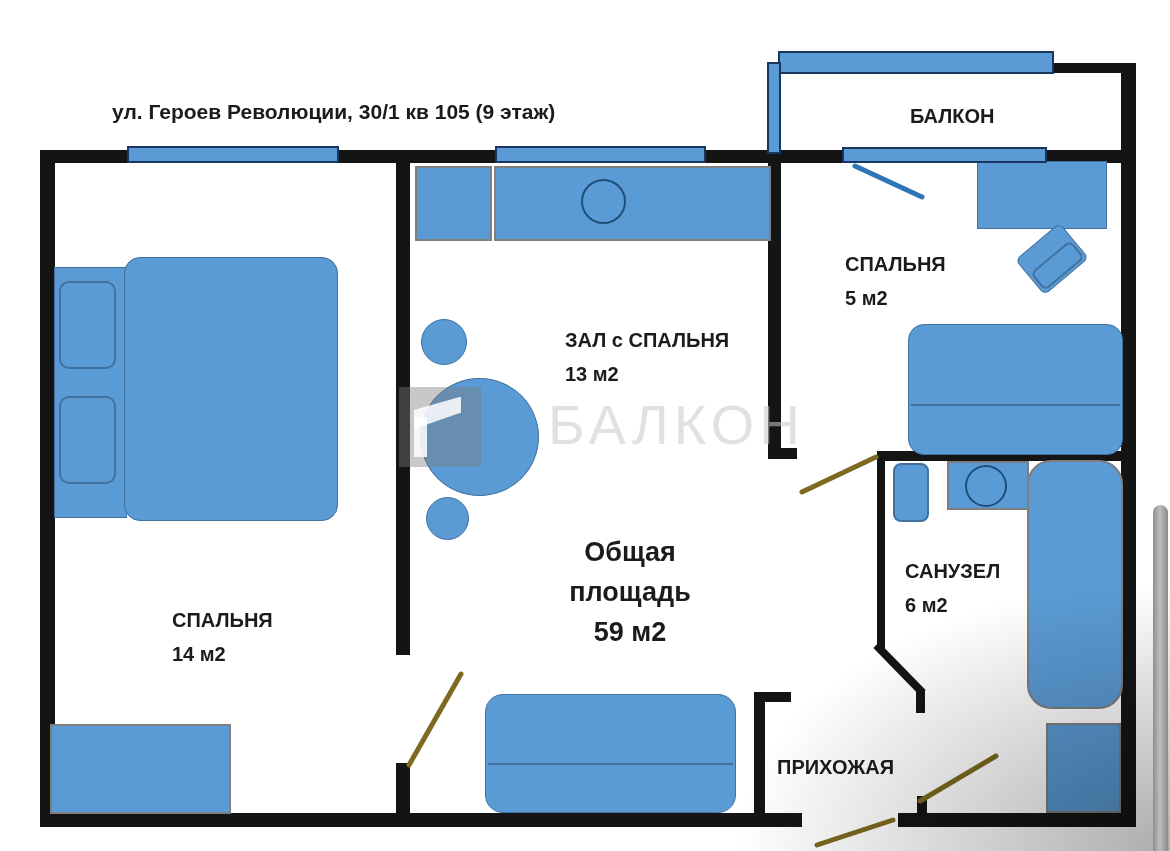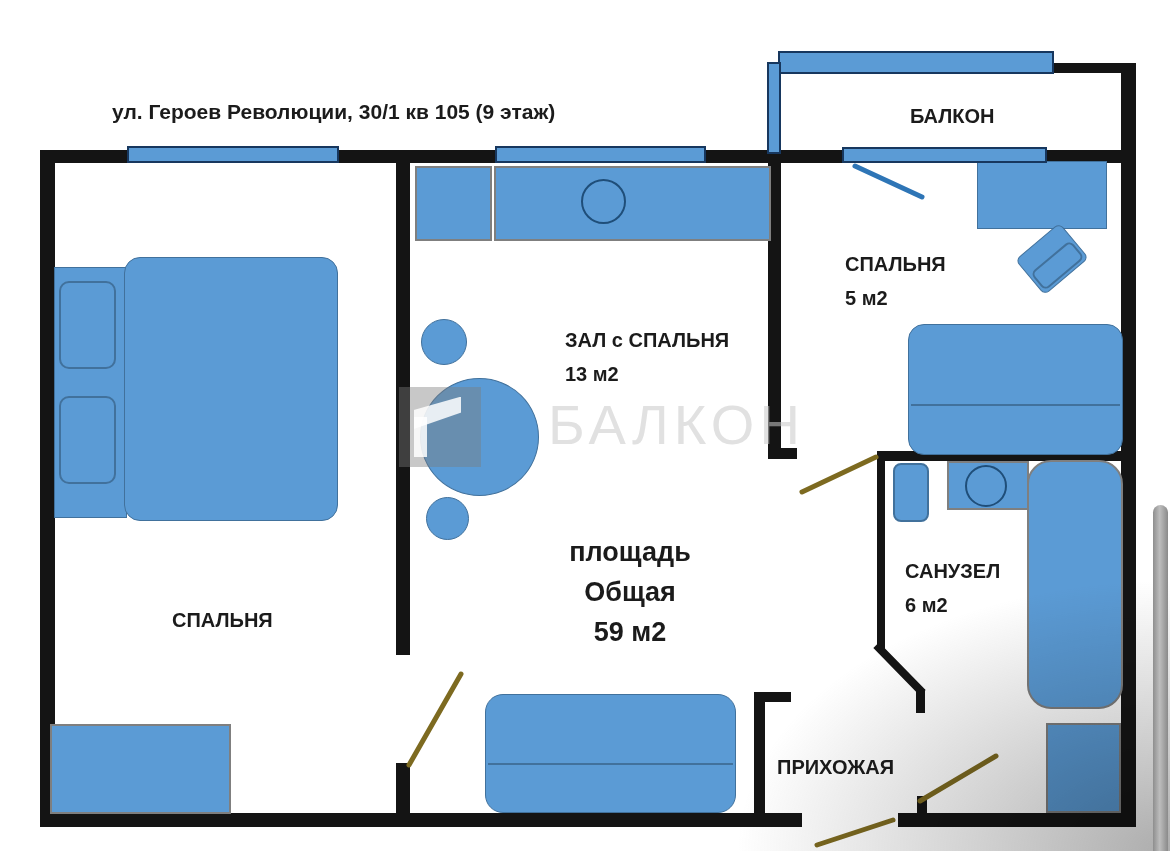--- a/index.html
+++ b/index.html
@@ -138,27 +138,28 @@
     <div>СПАЛЬНЯ</div>
     <div>5 м2</div>
   </div>
 
   <div class="label" style="left:565px;top:323px;">
     <div>ЗАЛ с СПАЛЬНЯ</div>
     <div>13 м2</div>
   </div>
 
   <div class="total-label">
+    <div>Общая</div>
     <div>площадь</div>
-    <div>Общая</div>
     <div>59 м2</div>
   </div>
 
   <div class="label" style="left:172px;top:603px;">
     <div>СПАЛЬНЯ</div>
+    <div>14 м2</div>
   </div>
 
   <div class="label" style="left:905px;top:554px;">
     <div>САНУЗЕЛ</div>
     <div>6 м2</div>
   </div>
 
   <div class="label" style="left:777px;top:750px;">ПРИХОЖАЯ</div>
 
   <svg class="lines" width="1170" height="851" viewBox="0 0 1170 851">

